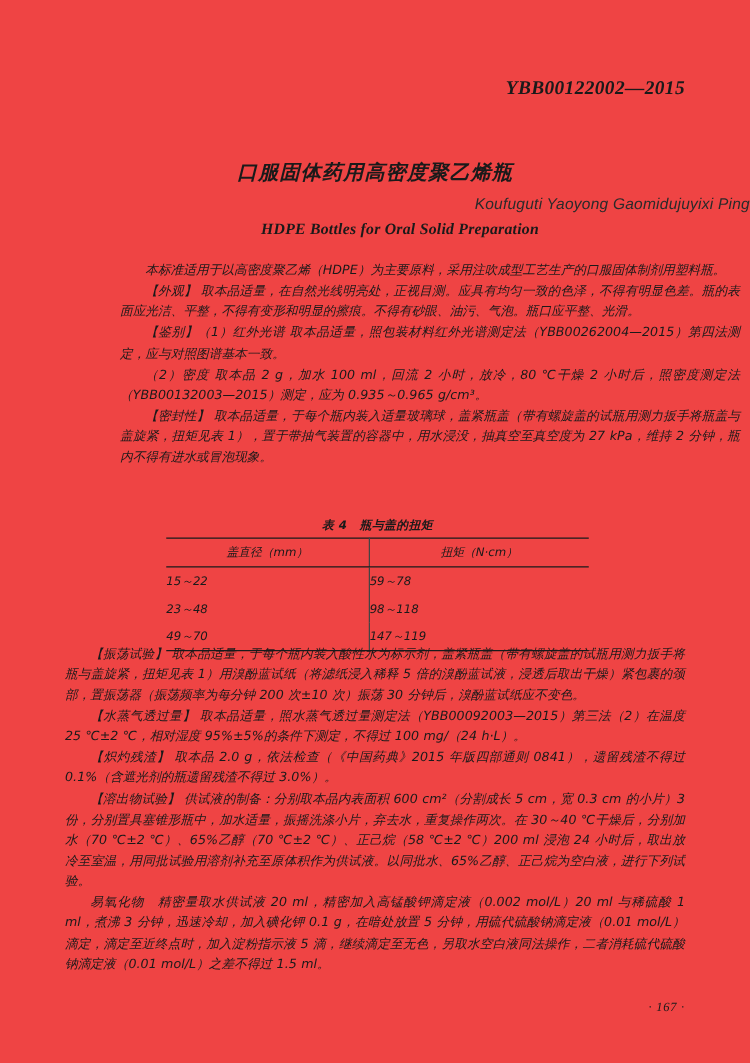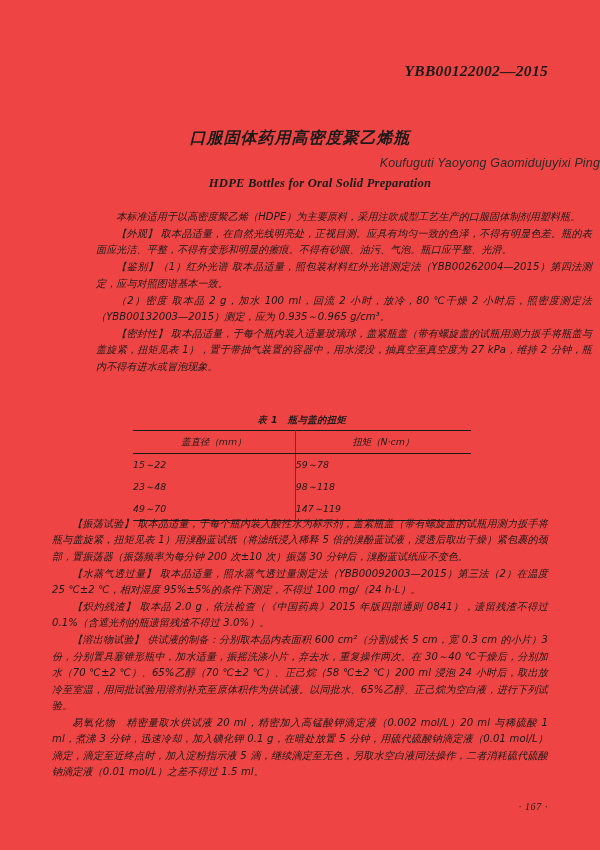--- a/index.html
+++ b/index.html
@@ -159,21 +159,21 @@
 
   <div class="body-text">
     <p class="para">本标准适用于以高密度聚乙烯（HDPE）为主要原料，采用注吹成型工艺生产的口服固体制剂用塑料瓶。</p>
     <p class="para">【外观】 取本品适量，在自然光线明亮处，正视目测。应具有均匀一致的色泽，不得有明显色差。瓶的表面应光洁、平整，不得有变形和明显的擦痕。不得有砂眼、油污、气泡。瓶口应平整、光滑。</p>
     <p class="para">【鉴别】（1）红外光谱 取本品适量，照包装材料红外光谱测定法（YBB00262004—2015）第四法测定，应与对照图谱基本一致。</p>
     <p class="para">（2）密度 取本品 2 g，加水 100 ml，回流 2 小时，放冷，80 ℃干燥 2 小时后，照密度测定法（YBB00132003—2015）测定，应为 0.935～0.965 g/cm³。</p>
     <p class="para">【密封性】 取本品适量，于每个瓶内装入适量玻璃球，盖紧瓶盖（带有螺旋盖的试瓶用测力扳手将瓶盖与盖旋紧，扭矩见表 1），置于带抽气装置的容器中，用水浸没，抽真空至真空度为 27 kPa，维持 2 分钟，瓶内不得有进水或冒泡现象。</p>
   </div>
 
   <div class="table-wrap">
-    <div class="table-caption">表 1　瓶与盖的扭矩</div>
+    <div class="table-caption">表 4　瓶与盖的扭矩</div>
     <table class="torque">
       <thead>
         <tr>
           <th class="c1">盖直径（mm）</th>
           <th class="c2">扭矩（N·cm）</th>
         </tr>
       </thead>
       <tbody>
         <tr>
           <td class="c1">15～22</td>

